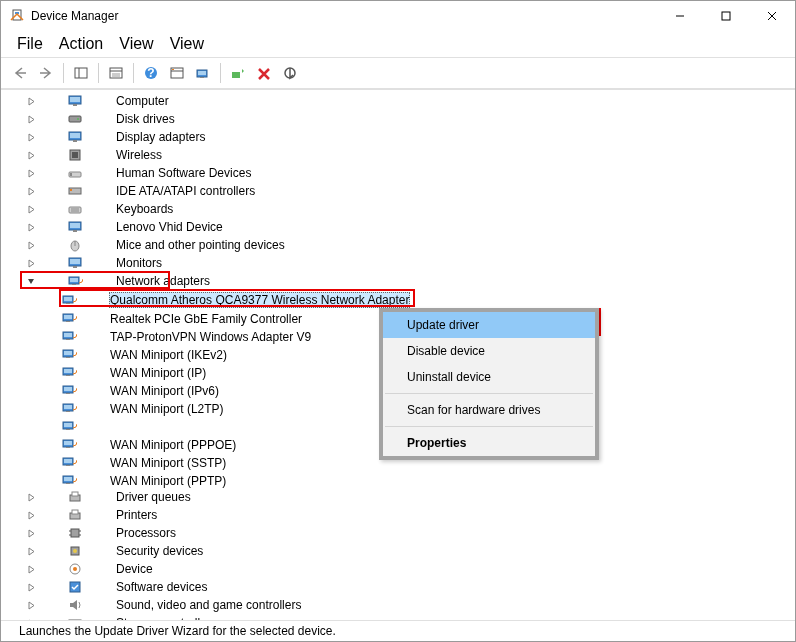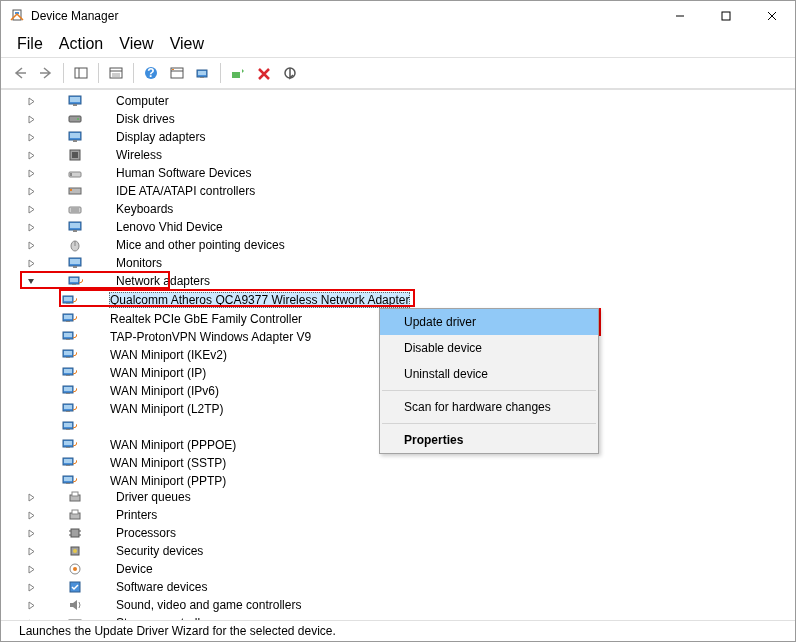--- a/index.html
+++ b/index.html
@@ -15,21 +15,21 @@
 .toolbar .tbtn { width: 22px; height: 22px; display: flex; align-items: center; justify-content: center; border: 1px solid transparent; }
 .toolbar .divider { width: 1px; height: 20px; background: #d0d0d0; margin: 0 2px; }
 .tree-area { flex: 1; overflow-y: scroll; overflow-x: hidden; background: #fff; border-top: 1px solid #e0e0e0; position: relative; padding: 2px 0; }
 .tree-row { display: flex; align-items: center; height: 18px; padding-left: 24px; white-space: nowrap; cursor: default; gap: 28px; }
 .tree-row.child { padding-left: 60px; align-items: flex-end; }
 .tree-row .expander { width: 12px; height: 12px; display: inline-flex; align-items: center; justify-content: center; margin-right: 2px; color: #666; font-size: 9px; }
 .tree-row .node-icon { width: 16px; height: 16px; display: inline-flex; align-items: center; justify-content: center; margin-right: 4px; }
 .tree-row .label { font-size: 12px; padding: 0 1px; }
 .tree-row.selected .label { background: #cce8ff; border: 1px dotted #666; padding: 0 0; }
 .red-box { position: absolute; border: 2px solid #e60000; pointer-events: none; }
-.context-menu { position: absolute; background: #f2f2f2; border: 1px solid #a3a3a3; box-shadow: 2px 2px 4px rgba(0,0,0,0.2); min-width: 220px; z-index: 10; }
+.context-menu { position: absolute; background: #f2f2f2; border: 4px solid #a3a3a3; box-shadow: 2px 2px 4px rgba(0,0,0,0.2); min-width: 220px; z-index: 10; }
 .context-menu .cm-row { padding: 6px 24px; font-size: 12px; cursor: default; }
 .context-menu .cm-row.highlighted { background: #91c9f7; }
 .context-menu .cm-sep { height: 1px; background: #d4d4d4; margin: 3px 2px; }
 .context-menu .cm-row.bold { font-weight: bold; }
 .statusbar { border-top: 1px solid #e0e0e0; padding: 3px 18px; font-size: 12px; background: #fff; }
 
 .tree-area::-webkit-scrollbar { width: 16px; }
 .tree-area::-webkit-scrollbar-track { background: #f0f0f0; }
 .tree-area::-webkit-scrollbar-thumb { background: #c0c0c0; border: 1px solid #a0a0a0; }
 .tree-area::-webkit-scrollbar-button { background: #f0f0f0; height: 16px; border: 1px solid #d0d0d0; }
@@ -539,21 +539,21 @@
       </span>
       <span class="label">Storage controllers</span>
     </div>
     <div class="red-box" style="left: 19px; top: 181px; width: 150px; height: 18px;"></div>
     <div class="red-box" style="left: 58px; top: 199px; width: 356px; height: 18px;"></div>
     <div class="context-menu" style="left: 378px; top: 218px;">
       <div class="cm-row highlighted">Update driver</div>
       <div class="cm-row">Disable device</div>
       <div class="cm-row">Uninstall device</div>
       <div class="cm-sep"></div>
-      <div class="cm-row">Scan for hardware changes</div>
+      <div class="cm-row">Scan for hardware drives</div>
       <div class="cm-sep"></div>
       <div class="cm-row bold">Properties</div>
     </div>
     <div class="red-box" style="left: 378px; top: 218px; width: 222px; height: 28px;"></div>
   </div>
 
 <div class="statusbar">
   <span>Launches the Update Driver Wizard for the selected device.</span>
 </div>
 

